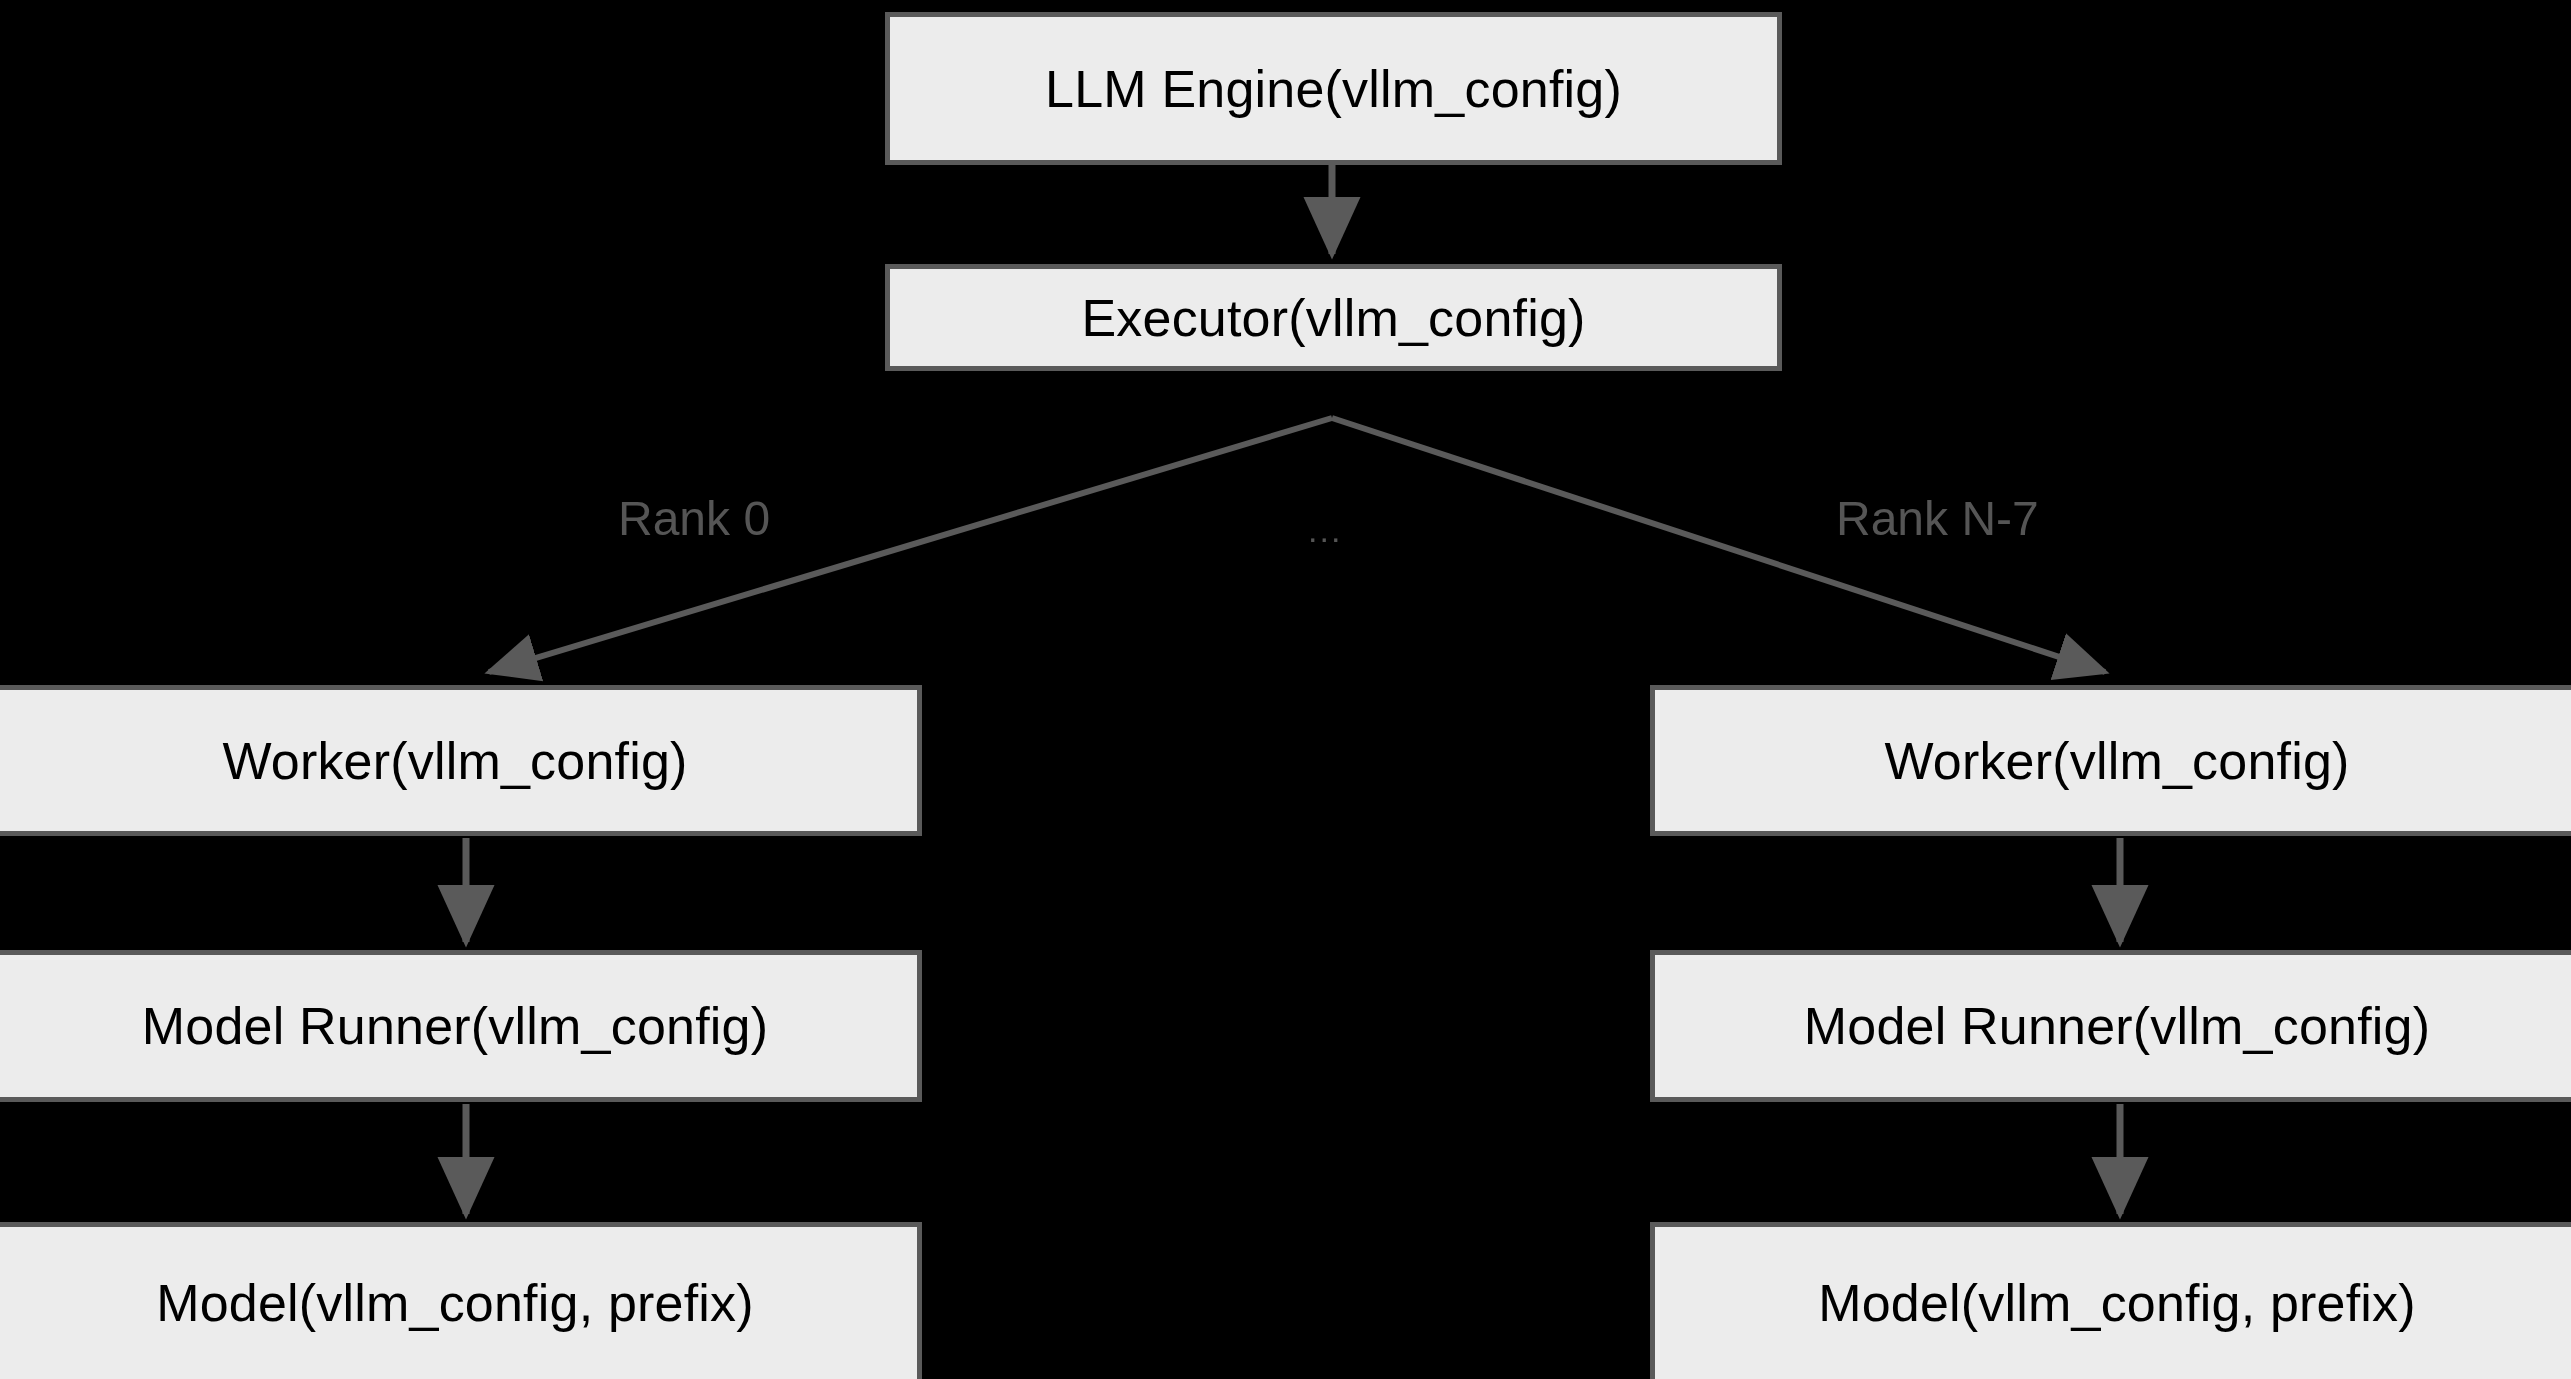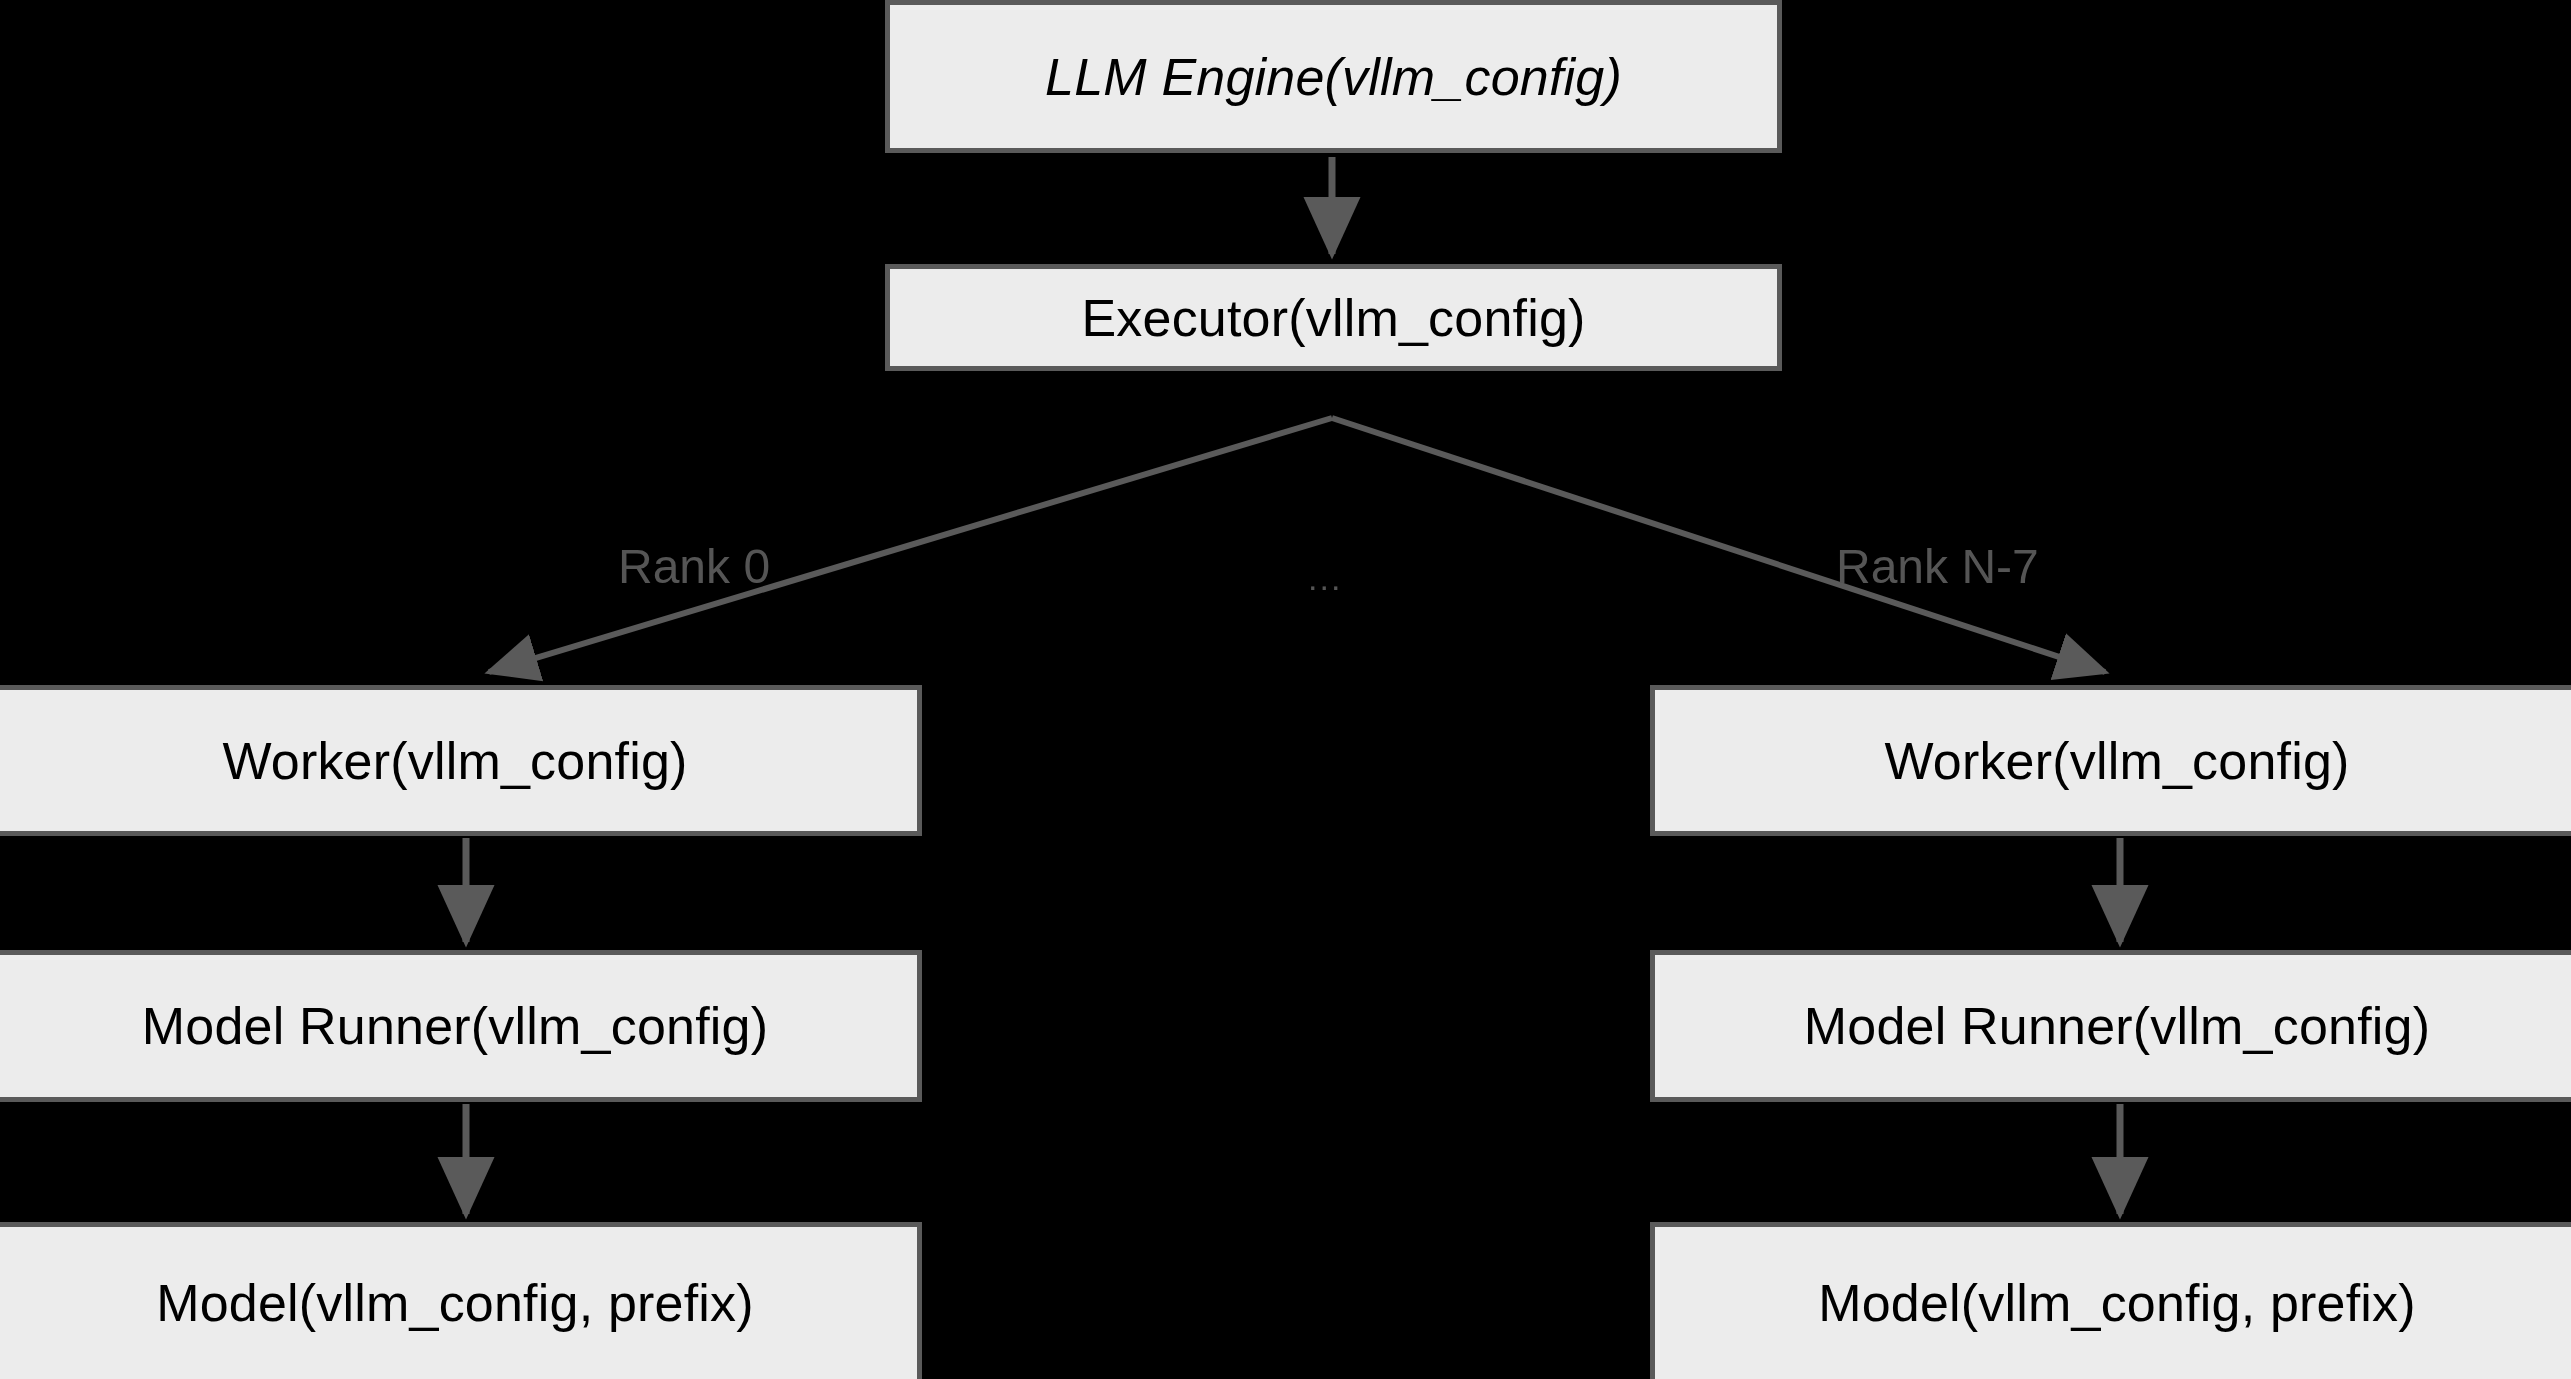--- a/index.html
+++ b/index.html
@@ -34,21 +34,20 @@
   .node-label {
     display: block;
     line-height: 1;
   }
   .edge-label {
     position: absolute;
     color: #555555;
     font-size: 48px;
     white-space: nowrap;
     line-height: 1;
-    margin-top: 48px;
   }
   .edge-label.dots {
     font-size: 34px;
     letter-spacing: 2px;
   }
   svg.edges {
     position: absolute;
     left: 0;
     top: 0;
     width: 2571px;
@@ -74,21 +73,21 @@
 
     <line x1="1332" y1="418" x2="2105" y2="672" stroke="#5a5a5a" stroke-width="6" marker-end="url(#arrowhead)"></line>
 
     <line x1="466" y1="838" x2="466" y2="942" stroke="#5a5a5a" stroke-width="7" marker-end="url(#arrowhead)"></line>
     <line x1="466" y1="1104" x2="466" y2="1214" stroke="#5a5a5a" stroke-width="7" marker-end="url(#arrowhead)"></line>
 
     <line x1="2120" y1="838" x2="2120" y2="942" stroke="#5a5a5a" stroke-width="7" marker-end="url(#arrowhead)"></line>
     <line x1="2120" y1="1104" x2="2120" y2="1214" stroke="#5a5a5a" stroke-width="7" marker-end="url(#arrowhead)"></line>
   </svg>
 
-  <div class="node" style="left:885px; top:0; width:897px; height:153px;font-style:italic;">
+  <div class="node" style="left:885px; top:12px; width:897px; height:153px;">
     <span class="node-label">LLM Engine(vllm_config)</span>
   </div>
 
   <div class="node" style="left:885px; top:264px; width:897px; height:107px;">
     <span class="node-label">Executor(vllm_config)</span>
   </div>
 
   <div class="edge-label" style="left:618px; top:495px;">
     <span>Rank 0</span>
   </div>

